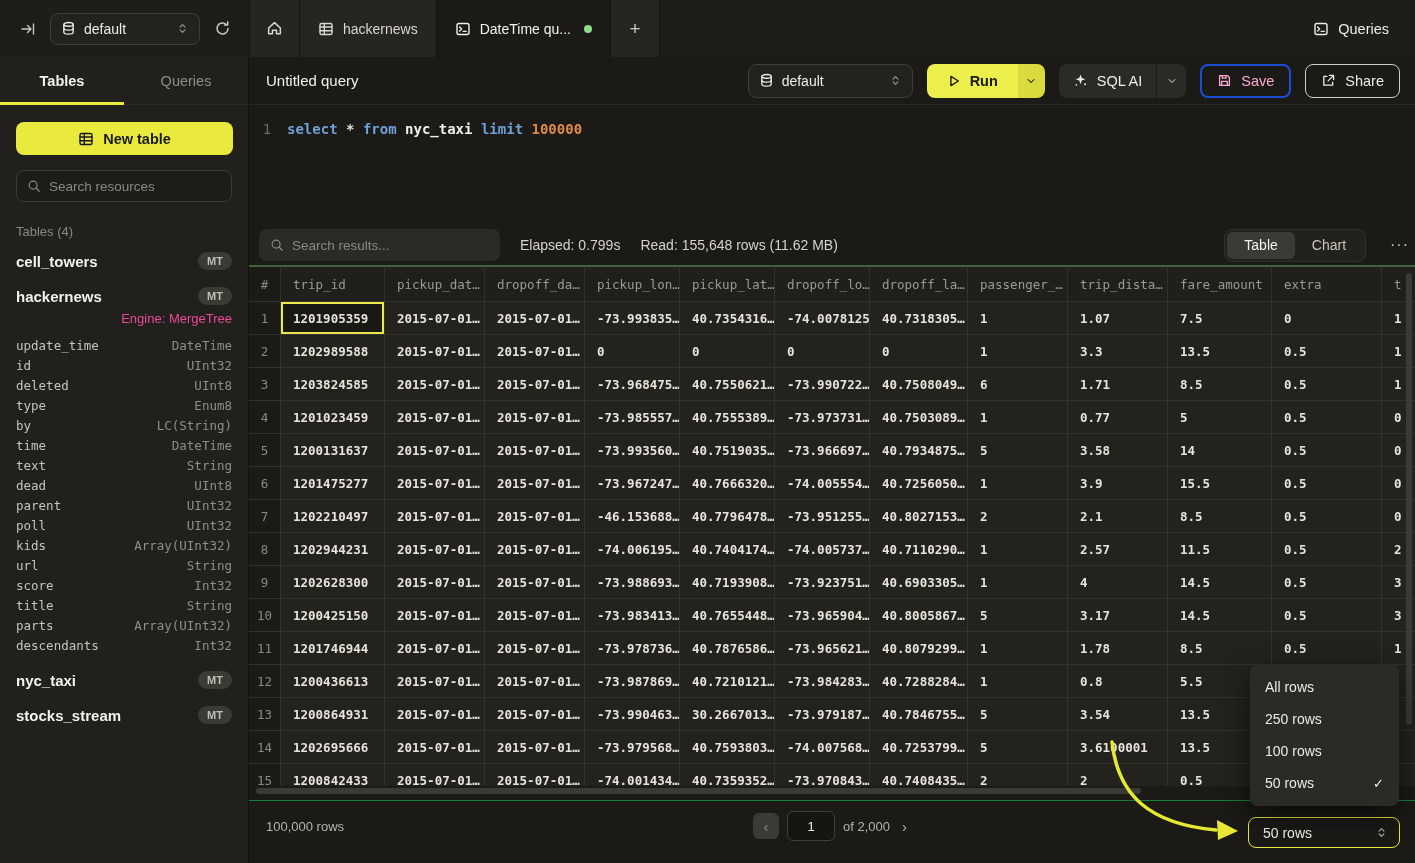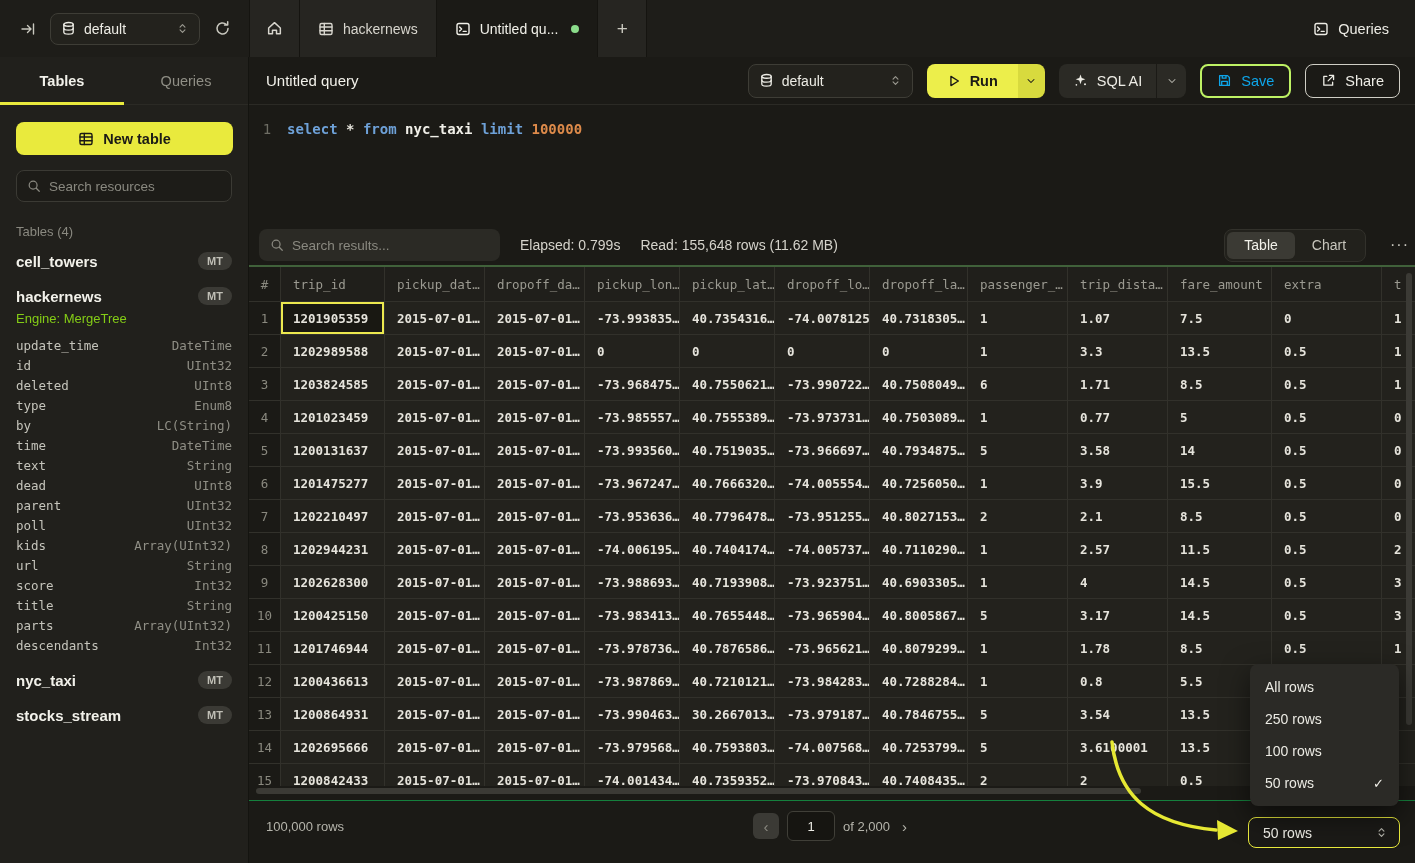--- a/index.html
+++ b/index.html
@@ -32,38 +32,38 @@
   .side-tab.active { color:#f2f1ea; font-weight:700; }
   .side-tab.active::after { content:""; position:absolute; left:0; right:0; bottom:-1px; height:3px; background:#e9ea3d; }
   .newtable-btn { margin:17px 16px 0; height:33px; width:217px; background:#e9ea3d; color:#1b1a16; border:none; border-radius:8px; display:flex; align-items:center; justify-content:center; gap:9px; font-size:14.5px; font-weight:600; cursor:pointer; font-family:inherit; }
   .search-box { margin:15px 16px 4px; height:32px; border:1px solid #3b3a34; background:#1d1c18; border-radius:8px; display:flex; align-items:center; gap:8px; padding:0 10px; color:#8a8980; }
   .search-box input { border:none; outline:none; background:transparent; color:#d8d6ce; font-size:13.5px; width:100%; font-family:inherit; }
   .search-box input::placeholder { color:#8a8980; }
   .side-section { margin:22px 16px 0; font-size:13px; color:#8a8980; }
   .tbl-item { margin:0 16px; padding:13px 0 4px; display:flex; align-items:center; justify-content:space-between; cursor:pointer; }
   .tbl-name { font-size:15px; font-weight:600; color:#f2f1ea; }
   .mt-badge { background:#3b3a35; color:#c0bfb6; font-size:11px; font-weight:700; border-radius:10px; padding:3px 9px; }
-  .engine-line { margin:2px 16px 0; font-size:13px; color:#84cc16; }
+  .engine-line { margin:2px 16px 0; font-size:13px; color:#ec4899;text-align:right; }
   .cols-list { margin:10px 16px 2px; }
   .col-row { display:flex; justify-content:space-between; font-family:"DejaVu Sans Mono", monospace; font-size:12.5px; line-height:20px; }
   .col-row .cname { color:#c5c4bb; }
   .col-row .ctype { color:#8f8e85; }
 
   
   .main { position:absolute; left:249px; top:57px; width:1166px; height:806px; background:#1b1a16; }
   .query-toolbar { position:absolute; left:0; right:0; top:0; height:48px; border-bottom:1px solid #2b2a25; display:flex; align-items:center; gap:14px; padding:0 15px 0 17px; }
   .q-title { flex:1; font-size:15px; color:#f2f1ea; }
   .query-toolbar .select { width:165px; height:34px; }
   .run-btn { display:flex; height:34px; border-radius:8px; overflow:hidden; cursor:pointer; }
   .run-main { background:#ecee4b; color:#1b1a16; display:flex; align-items:center; gap:9px; padding:0 20px; font-size:14.5px; font-weight:700; }
   .run-caret { background:#d8da3e; color:#1b1a16; display:flex; align-items:center; justify-content:center; width:27px; }
   .sqlai-btn { background:#2b2a25; height:34px; border-radius:8px; display:flex; align-items:center; cursor:pointer; }
   .sqlai-main { display:flex; align-items:center; gap:9px; padding:0 14px; font-size:14.5px; color:#edece5; }
   .sqlai-caret { width:30px; display:flex; align-items:center; justify-content:center; color:#b5b4ab; border-left:1px solid #1b1a16; height:100%; }
-  .save-btn { height:34px; border:2px solid #bef264; background:transparent; color:#0ea5e9; border-radius:8px; display:flex; align-items:center; gap:9px; padding:0 15px; font-size:14.5px; cursor:pointer; font-family:inherit; }
+  .save-btn { height:34px; border:2px solid #1d4ed8; background:transparent; color:#f9a8d4; border-radius:8px; display:flex; align-items:center; gap:9px; padding:0 15px; font-size:14.5px; cursor:pointer; font-family:inherit; }
   .share-btn { height:34px; border:1px solid #cfceC5; background:transparent; color:#edece5; border-radius:8px; display:flex; align-items:center; gap:9px; padding:0 15px; font-size:14.5px; cursor:pointer; font-family:inherit; }
 
   .editor { position:absolute; left:0; right:0; top:48px; height:120px; padding-top:13px; }
   .code-line { display:flex; font-family:"DejaVu Sans Mono", monospace; font-size:14px; line-height:22px; font-weight:700; }
   .gutter { width:36px; text-align:center; color:#6e6d64; font-weight:400; }
   .code { padding-left:2px; white-space:pre; }
   .tok-kw { color:#6ea1d8; }
   .tok-op { color:#e8e6de; }
   .tok-ident { color:#f0efe8; }
   .tok-num { color:#dd8a4a; }
@@ -161,21 +161,21 @@
           </span>
         <span>hackernews</span>
       </div>
       <div class="tab active">
         <span>
             <svg class="ic" width="16" height="16" viewBox="0 0 16 16">
               <rect x="2" y="2.5" width="12" height="11" rx="2"></rect>
               <path d="M4.6 6l2 2-2 2M8.2 10.4h3"></path>
             </svg>
           </span>
-        <span>Untitled qu...</span>
+        <span>DateTime qu...</span>
         <span class="dot"></span>
       </div>
       <div class="tab tab-plus">+</div>
     </nav>
     <div class="topbar-spacer"></div>
     <div class="queries-link">
       <span>
           <svg class="ic" width="16" height="16" viewBox="0 0 16 16">
             <rect x="2" y="2.5" width="12" height="11" rx="2"></rect>
             <path d="M4.6 6l2 2-2 2M8.2 10.4h3"></path>
@@ -517,21 +517,21 @@
             <div class="gcell dcell" style="width: 100px;">3.9</div>
             <div class="gcell dcell" style="width: 104px;">15.5</div>
             <div class="gcell dcell" style="width: 110px;">0.5</div>
             <div class="gcell dcell" style="width: 120px;">0</div>
           </div>
           <div class="grow">
             <div class="gcell ncell" style="width: 32px;">7</div>
             <div class="gcell dcell" style="width: 104px;">1202210497</div>
             <div class="gcell dcell" style="width: 100px;">2015-07-01…</div>
             <div class="gcell dcell" style="width: 100px;">2015-07-01…</div>
-            <div class="gcell dcell" style="width: 95px;">-73.953636…</div>
+            <div class="gcell dcell" style="width: 95px;">-46.153688…</div>
             <div class="gcell dcell" style="width: 95px;">40.7796478…</div>
             <div class="gcell dcell" style="width: 95px;">-73.951255…</div>
             <div class="gcell dcell" style="width: 98px;">40.8027153…</div>
             <div class="gcell dcell" style="width: 100px;">2</div>
             <div class="gcell dcell" style="width: 100px;">2.1</div>
             <div class="gcell dcell" style="width: 104px;">8.5</div>
             <div class="gcell dcell" style="width: 110px;">0.5</div>
             <div class="gcell dcell" style="width: 120px;">0</div>
           </div>
           <div class="grow">

